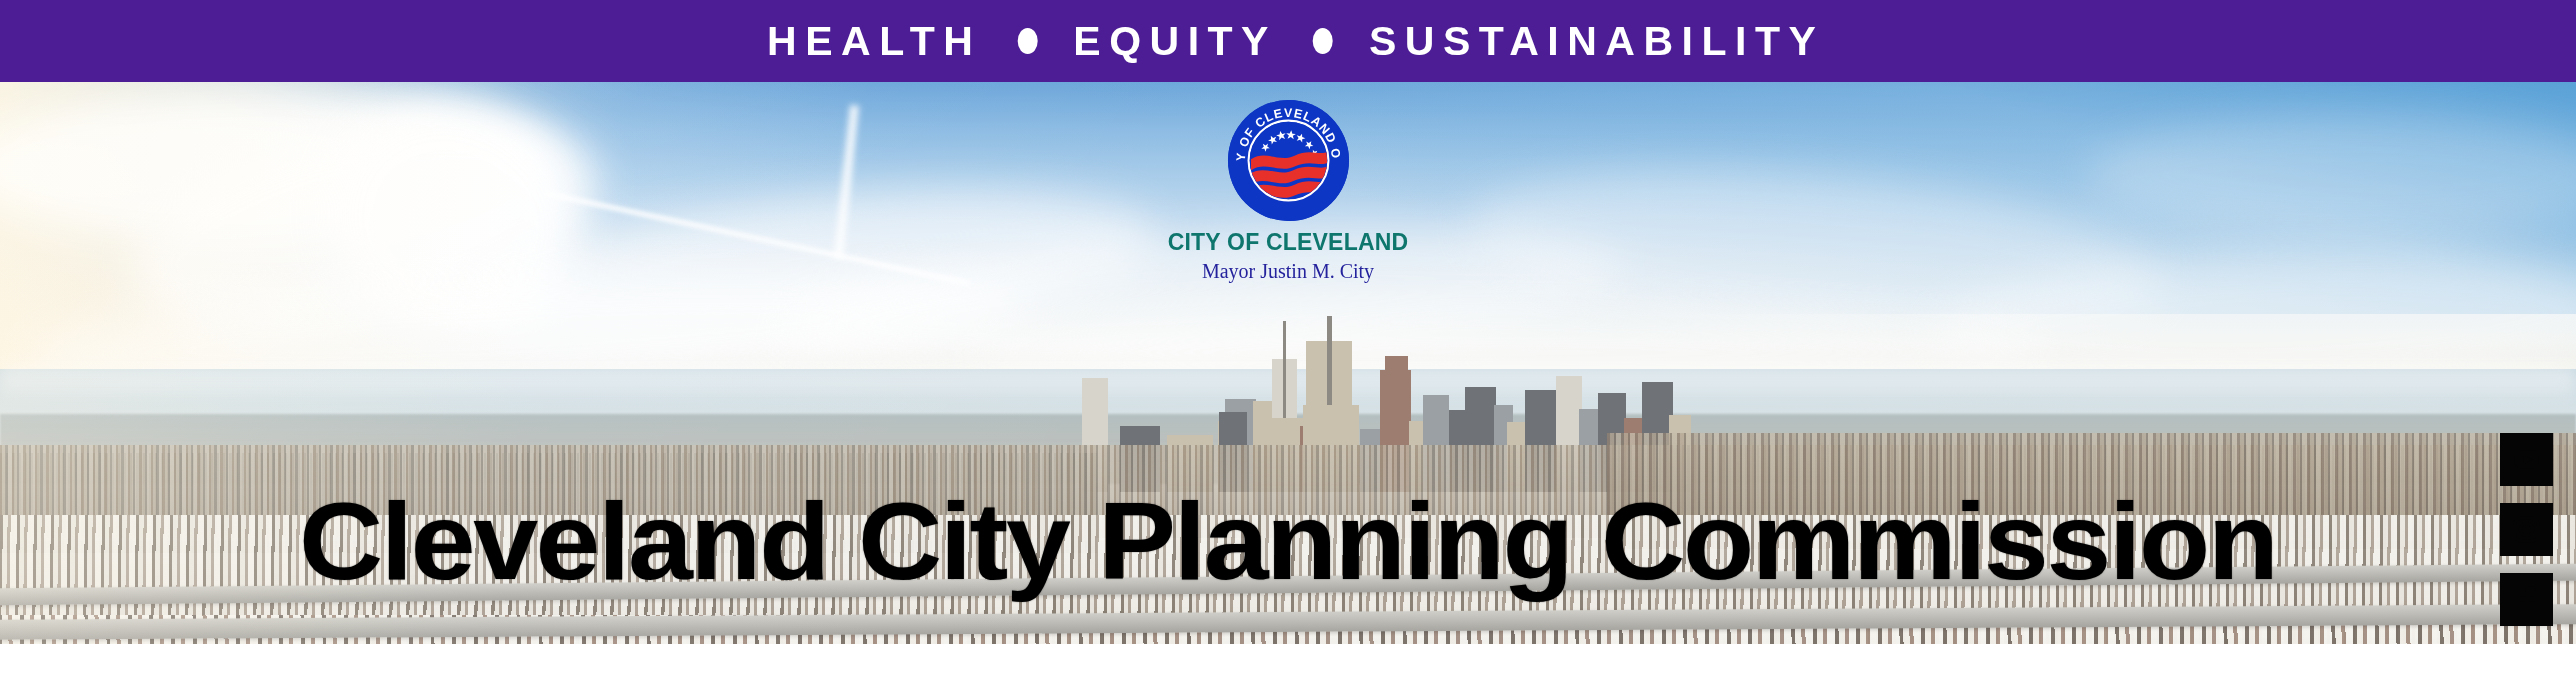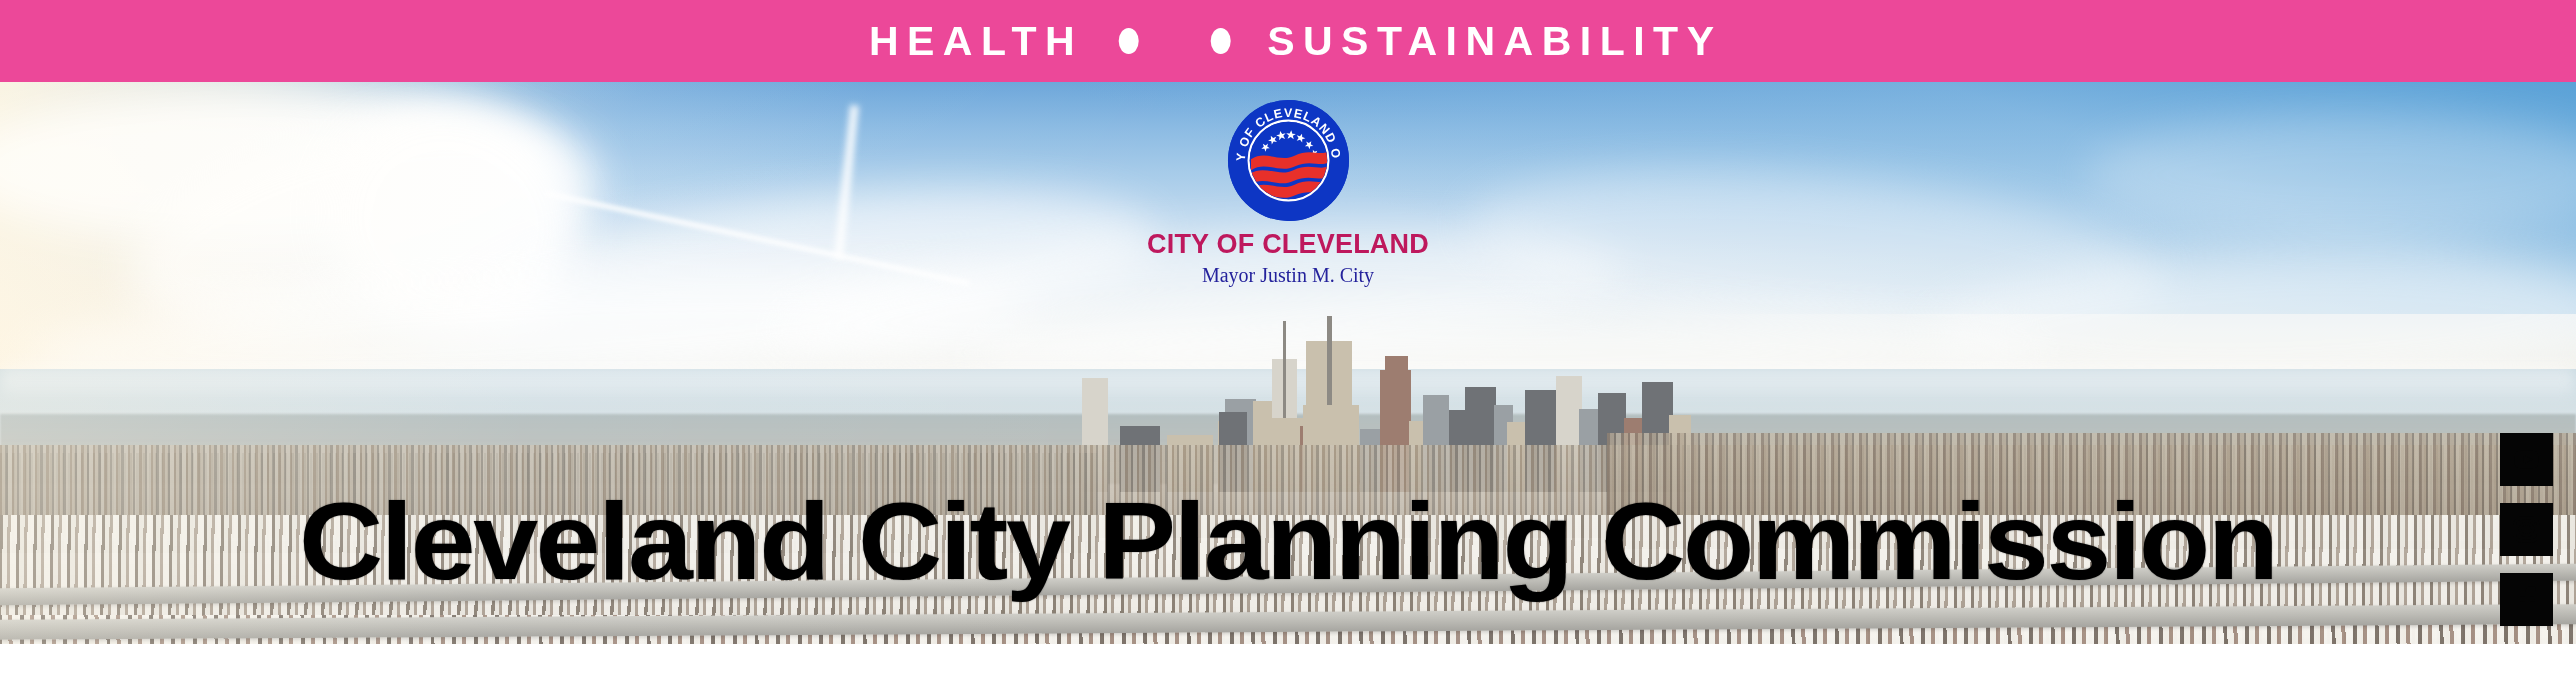--- a/index.html
+++ b/index.html
@@ -9,21 +9,21 @@
     position:relative;
     width:2576px;height:682px;
     overflow:hidden;
     background:#ffffff;
   }
 
   
   .tagline-bar{
     position:absolute;left:0;top:0;
     width:2576px;height:82px;
-    background:#ec4899;
+    background:#4c1d95;
     display:flex;align-items:center;justify-content:center;
     z-index:40;
   }
   .tagline-inner{
     display:flex;align-items:center;
     gap:0;
     transform:translateX(7.7px);
   }
   .tagline-word{
     color:#ffffff;
@@ -222,24 +222,24 @@
     z-index:25;
   }
   .seal{
     position:relative;width:121px;height:121px;border-radius:50%;
     background:#0d36c4;
     display:block;
   }
   .seal svg{display:block;}
   .brand-name{
     margin-top:10px;
-    color:#be185d;
+    color:#0f766e;
     font-family:"Liberation Sans",sans-serif;
     font-weight:bold;
-    font-size:27px;
+    font-size:23px;
     letter-spacing:0.2px;
     line-height:1;
     white-space:nowrap;
   }
   .brand-mayor{
     margin-top:7px;
     color:#24229c;
     font-family:"Liberation Serif",serif;
     font-size:20px;
     line-height:1;
@@ -289,20 +289,21 @@
 </style>
 </head>
 <body>
 
 <div class="page">
 
   <div class="tagline-bar">
     <div class="tagline-inner">
       <span class="tagline-word">HEALTH</span>
       <span class="tagline-dot"></span>
+      <span class="tagline-word">EQUITY</span>
       <span class="tagline-dot"></span>
       <span class="tagline-word">SUSTAINABILITY</span>
     </div>
   </div>
 
   <div class="hero">
     <div class="sky"></div>
     <div class="sky-right-blue"></div>
 
     <div class="cloud c1"></div>

